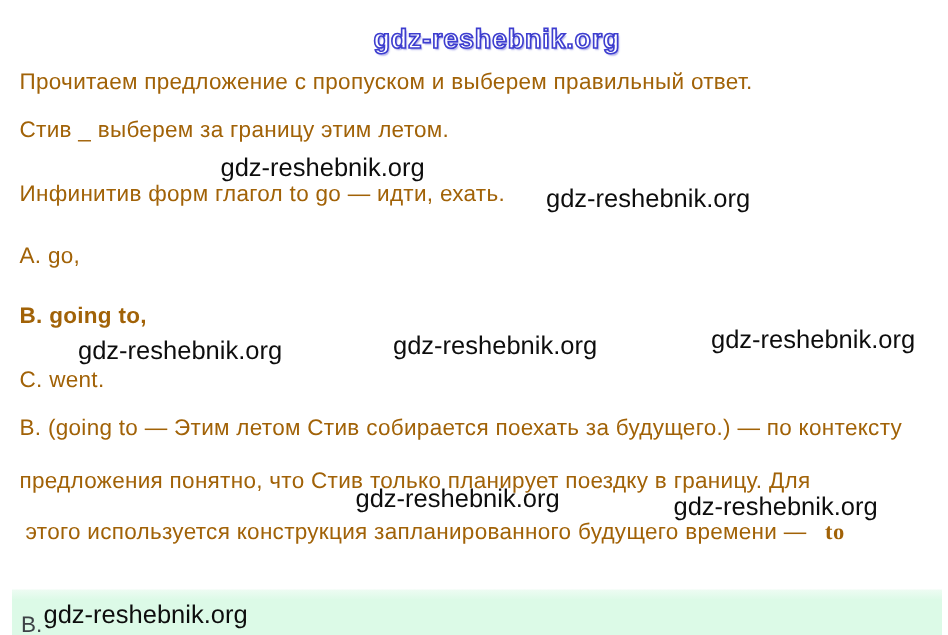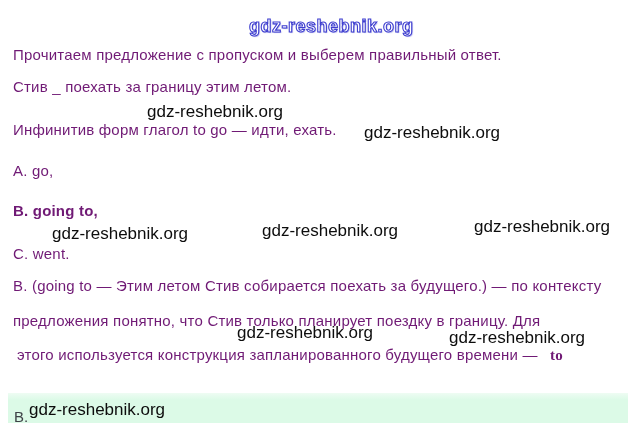--- a/index.html
+++ b/index.html
@@ -11,21 +11,21 @@
     background: #ffffff;
     overflow: hidden;
     font-family: "Liberation Sans", sans-serif;
   }
   .line {
     position: absolute;
     left: 1px;
     white-space: nowrap;
     font-size: 15px;
     letter-spacing: 0.2px;
-    color: #701a75;
+    color: #a16207;
   }
   .b { font-weight: 700; font-family: Liberation Serif, serif; }
   .wm {
     position: absolute;
     white-space: nowrap;
     font-size: 17px;
     color: #0d0d0d;
     letter-spacing: 0px;
   }
   .wm-blue {
@@ -56,21 +56,21 @@
 </style>
 </head>
 <body>
 
 <div class="page">
 
   <div class="wm-blue" style="left:237px; top:4px;">gdz-reshebnik.org</div>
 
   <div class="line" style="top:34px;">Прочитаем предложение с пропуском и выберем правильный ответ.</div>
 
-  <div class="line" style="top:66px;">Стив _ поехать за границу этим летом.</div>
+  <div class="line" style="top:66px;">Стив _ выберем за границу этим летом.</div>
 
   <div class="wm" style="left:135px; top:90px;">gdz-reshebnik.org</div>
 
   <div class="line" style="top:109px;">Инфинитив форм глагол to go — идти, ехать.</div>
 
   <div class="wm" style="left:352px; top:111px;">gdz-reshebnik.org</div>
 
   <div class="line" style="top:150px;">A. go,</div>
 
   <div class="line" style="top:190px;font-weight:bold;">B. going to,</div>

